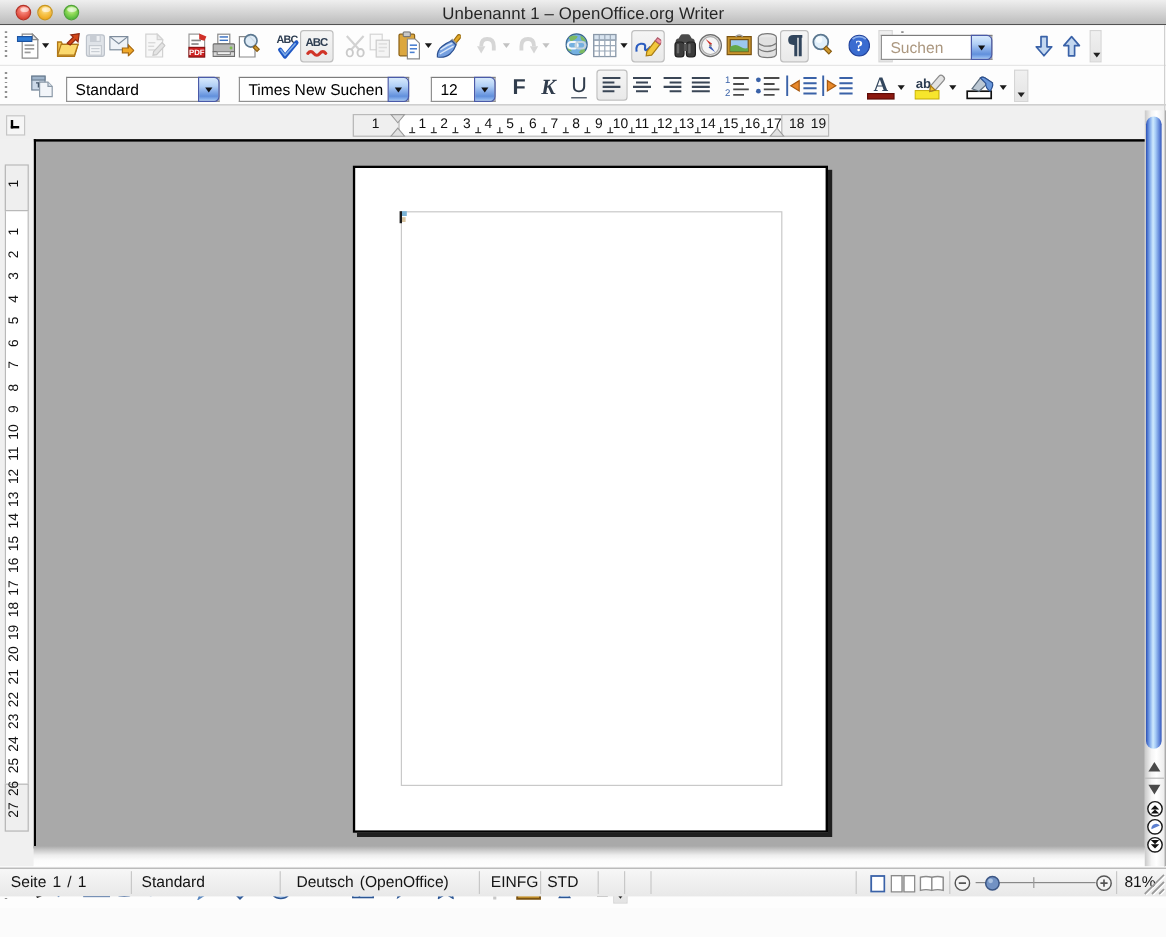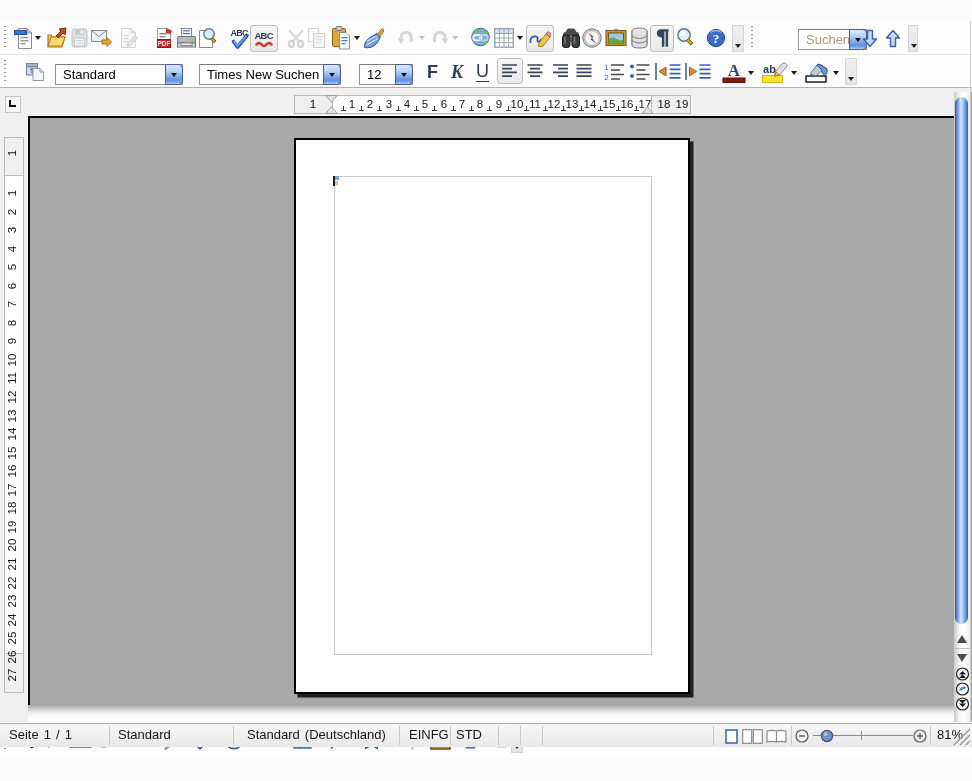--- a/index.html
+++ b/index.html
@@ -50,20 +50,26 @@
 .tick:after{content:"";position:absolute;left:0;bottom:0;width:5px;height:1px;background:#333}
 
 
 .drawbar{position:absolute;left:0;top:722px;width:972px;height:35px;background:#fdfdfd}
 .statusbar{position:absolute;left:0;top:723px;width:972px;height:24px;background:linear-gradient(#f7f7f7,#e8e8e8);border-top:1px solid #ababab;font-size:13px;word-spacing:1.5px;color:#141414}
 .statusbar .cell{position:absolute;top:3px}
 .ssep{position:absolute;top:2px;bottom:2px;width:1px;background:#c8c8c8}
 </style></head>
 <body>
 <div class="win">
+  <div class="titlebar">
+    <div class="tl r"></div>
+      <div class="tl y"></div>
+      <div class="tl g"></div>
+    <div class="tt">Unbenannt 1 – OpenOffice.org Writer</div>
+  </div>
 
   <div class="tb1">
     <div class="dots" style="left:4px;top:5px;bottom:5px"></div>
 
     <svg class="ab" style="left:14px;top:6px" width="19" height="23" viewBox="0 0 19 23">
       <path d="M4.5 1.5 H13 L17.5 6 V21.5 H4.5 Z" fill="#fff" stroke="#8a8a8a"></path>
       <path d="M13 1.5 L17.5 6 H13 Z" fill="#e8e8e8" stroke="#8a8a8a"></path>
       <rect x="0.5" y="3.5" width="12" height="4" fill="#2e7cd6" stroke="#1d53a0"></rect>
       <rect x="6.5" y="10" width="8" height="1.4" fill="#9a9a9a"></rect>
       <rect x="6.5" y="13" width="8" height="1.4" fill="#9a9a9a"></rect>
@@ -219,21 +225,21 @@
       <circle cx="6.6" cy="6.2" r="2.7" fill="#f6fbfe" fill-opacity="0.95"></circle>
       <path d="M12.5 11.5 L16.8 15.8 L14.7 17.9 L10.4 13.6 Z" fill="#d09a30" stroke="#8a5c10"></path>
     </svg>
     <svg class="ab" style="left:707px;top:6px" width="18" height="22" viewBox="0 0 18 22">
       <circle cx="9" cy="11" r="8.6" fill="#3a6cd0" stroke="#24449c"></circle>
       <path d="M3.5 5.5 A8.6 8.6 0 0 1 14.5 5.5" fill="none" stroke="#8cb0ec" stroke-width="1.6"></path>
       <text x="9" y="15.5" font-size="13" font-weight="bold" fill="#fff" text-anchor="middle" font-family="Liberation Serif">?</text>
     </svg>
     <div class="morebtn" style="left:732px;top:4px;height:27px"></div>
     <div class="dots" style="left:751px;top:5px;bottom:5px"></div>
-    <div class="combo" style="left:798px;top:8px;width:69px">
+    <div class="combo" style="left:734px;top:8px;width:93px">
         <span style="color:#ab977f">Suchen</span>
         <div class="cbtn"></div>
       </div>
     <svg class="ab" style="left:862px;top:7px" width="16" height="21" viewBox="0 0 16 21">
       <path d="M5.5 2.5 H10.5 V11 H14.5 L8 18.5 L1.5 11 H5.5 Z" fill="#c4d8f0" stroke="#3a62a8" stroke-width="1.4" stroke-linejoin="round"></path>
     </svg>
     <svg class="ab" style="left:885px;top:7px" width="16" height="21" viewBox="0 0 16 21">
       <path d="M5.5 18.5 H10.5 V10 H14.5 L8 2.5 L1.5 10 H5.5 Z" fill="#c4d8f0" stroke="#3a62a8" stroke-width="1.4" stroke-linejoin="round"></path>
     </svg>
     <div class="morebtn" style="left:908px;top:4px;height:27px;width:10px"></div>
@@ -518,21 +524,21 @@
       <rect x="12" y="9" width="8" height="8" fill="#d8d8d8" stroke="#b8b8b8"></rect>
     </svg>
     <div class="morebtn" style="left:511px;top:4px;height:27px"></div>
 
   </div>
 
   <div class="ab" style="left:969.5px;top:21px;width:1.5px;height:701px;background:#d0d0d0"></div>
   <div class="statusbar">
     <div class="cell" style="left:9px">Seite 1 / 1</div>
     <div class="cell" style="left:118px">Standard</div>
-    <div class="cell" style="left:247px">Standard (Deutschland)</div>
+    <div class="cell" style="left:247px">Deutsch (OpenOffice)</div>
     <div class="cell" style="left:409px">EINFG</div>
     <div class="cell" style="left:456px">STD</div>
     <div class="cell" style="left:937px">81%</div>
     <div class="ssep" style="left:109px"></div>
     <div class="ssep" style="left:233px"></div>
     <div class="ssep" style="left:399px"></div>
     <div class="ssep" style="left:450px"></div>
     <div class="ssep" style="left:498px"></div>
     <div class="ssep" style="left:520px"></div>
     <div class="ssep" style="left:542px"></div>

